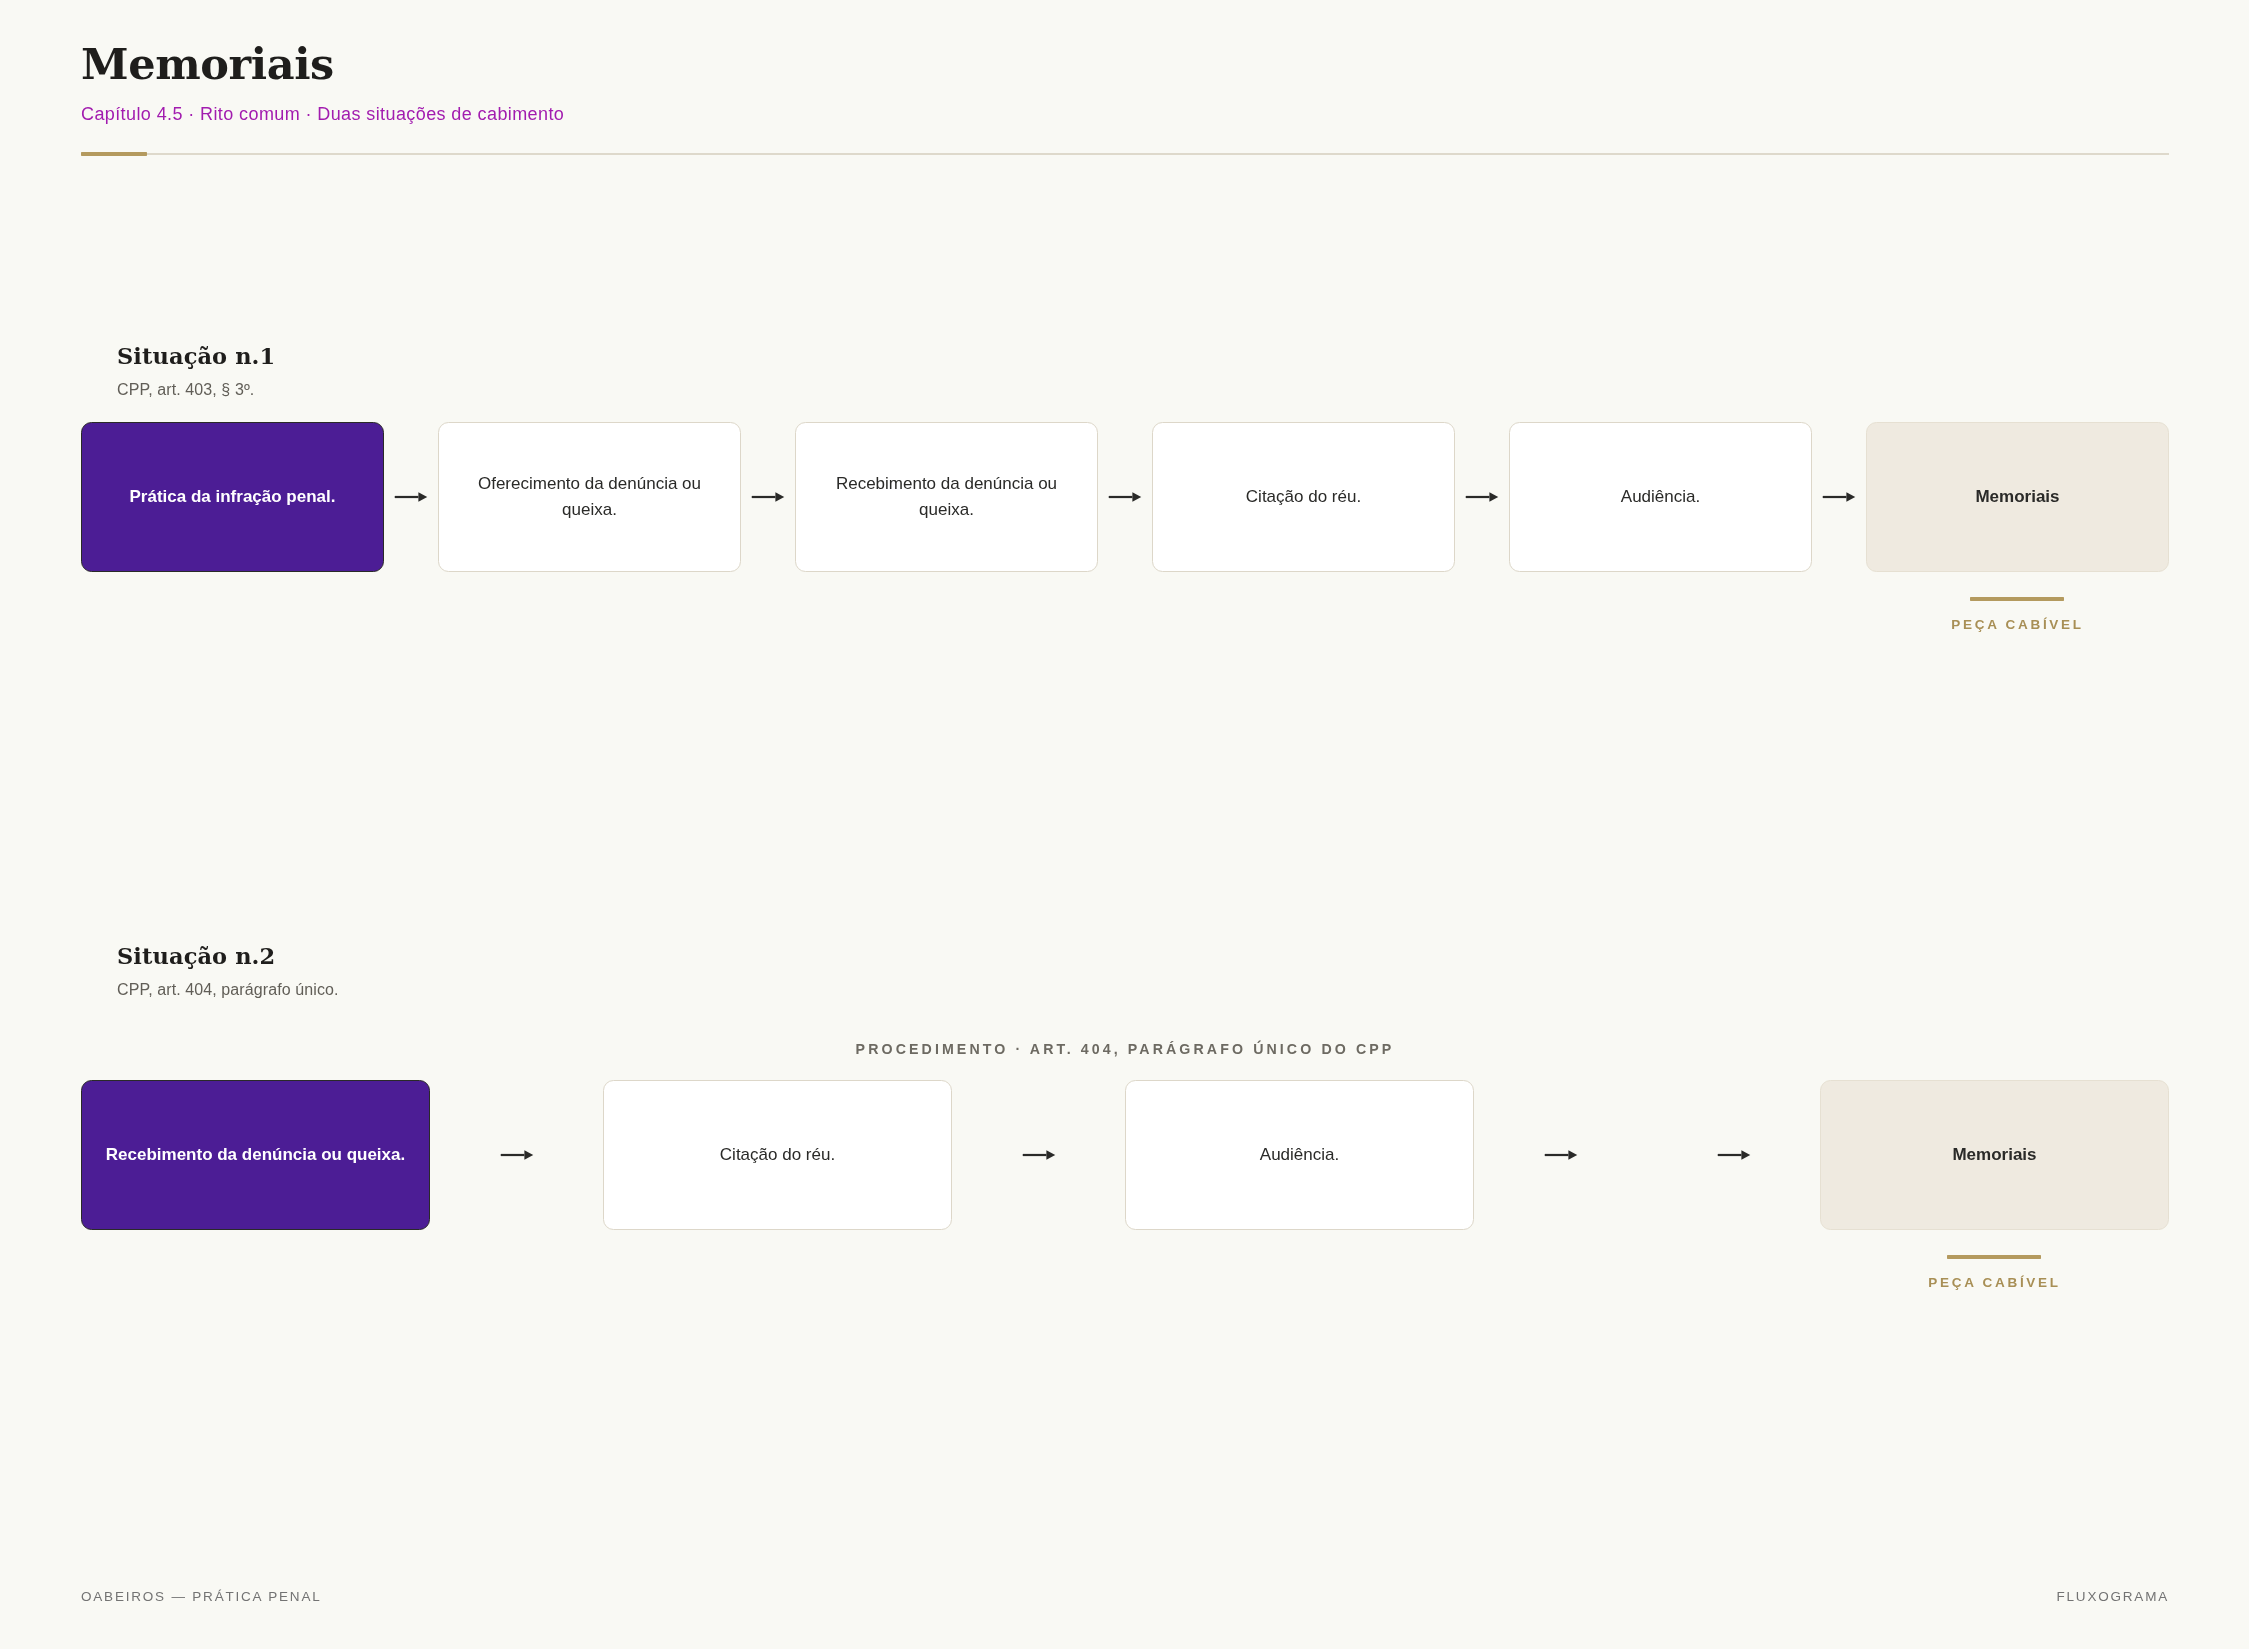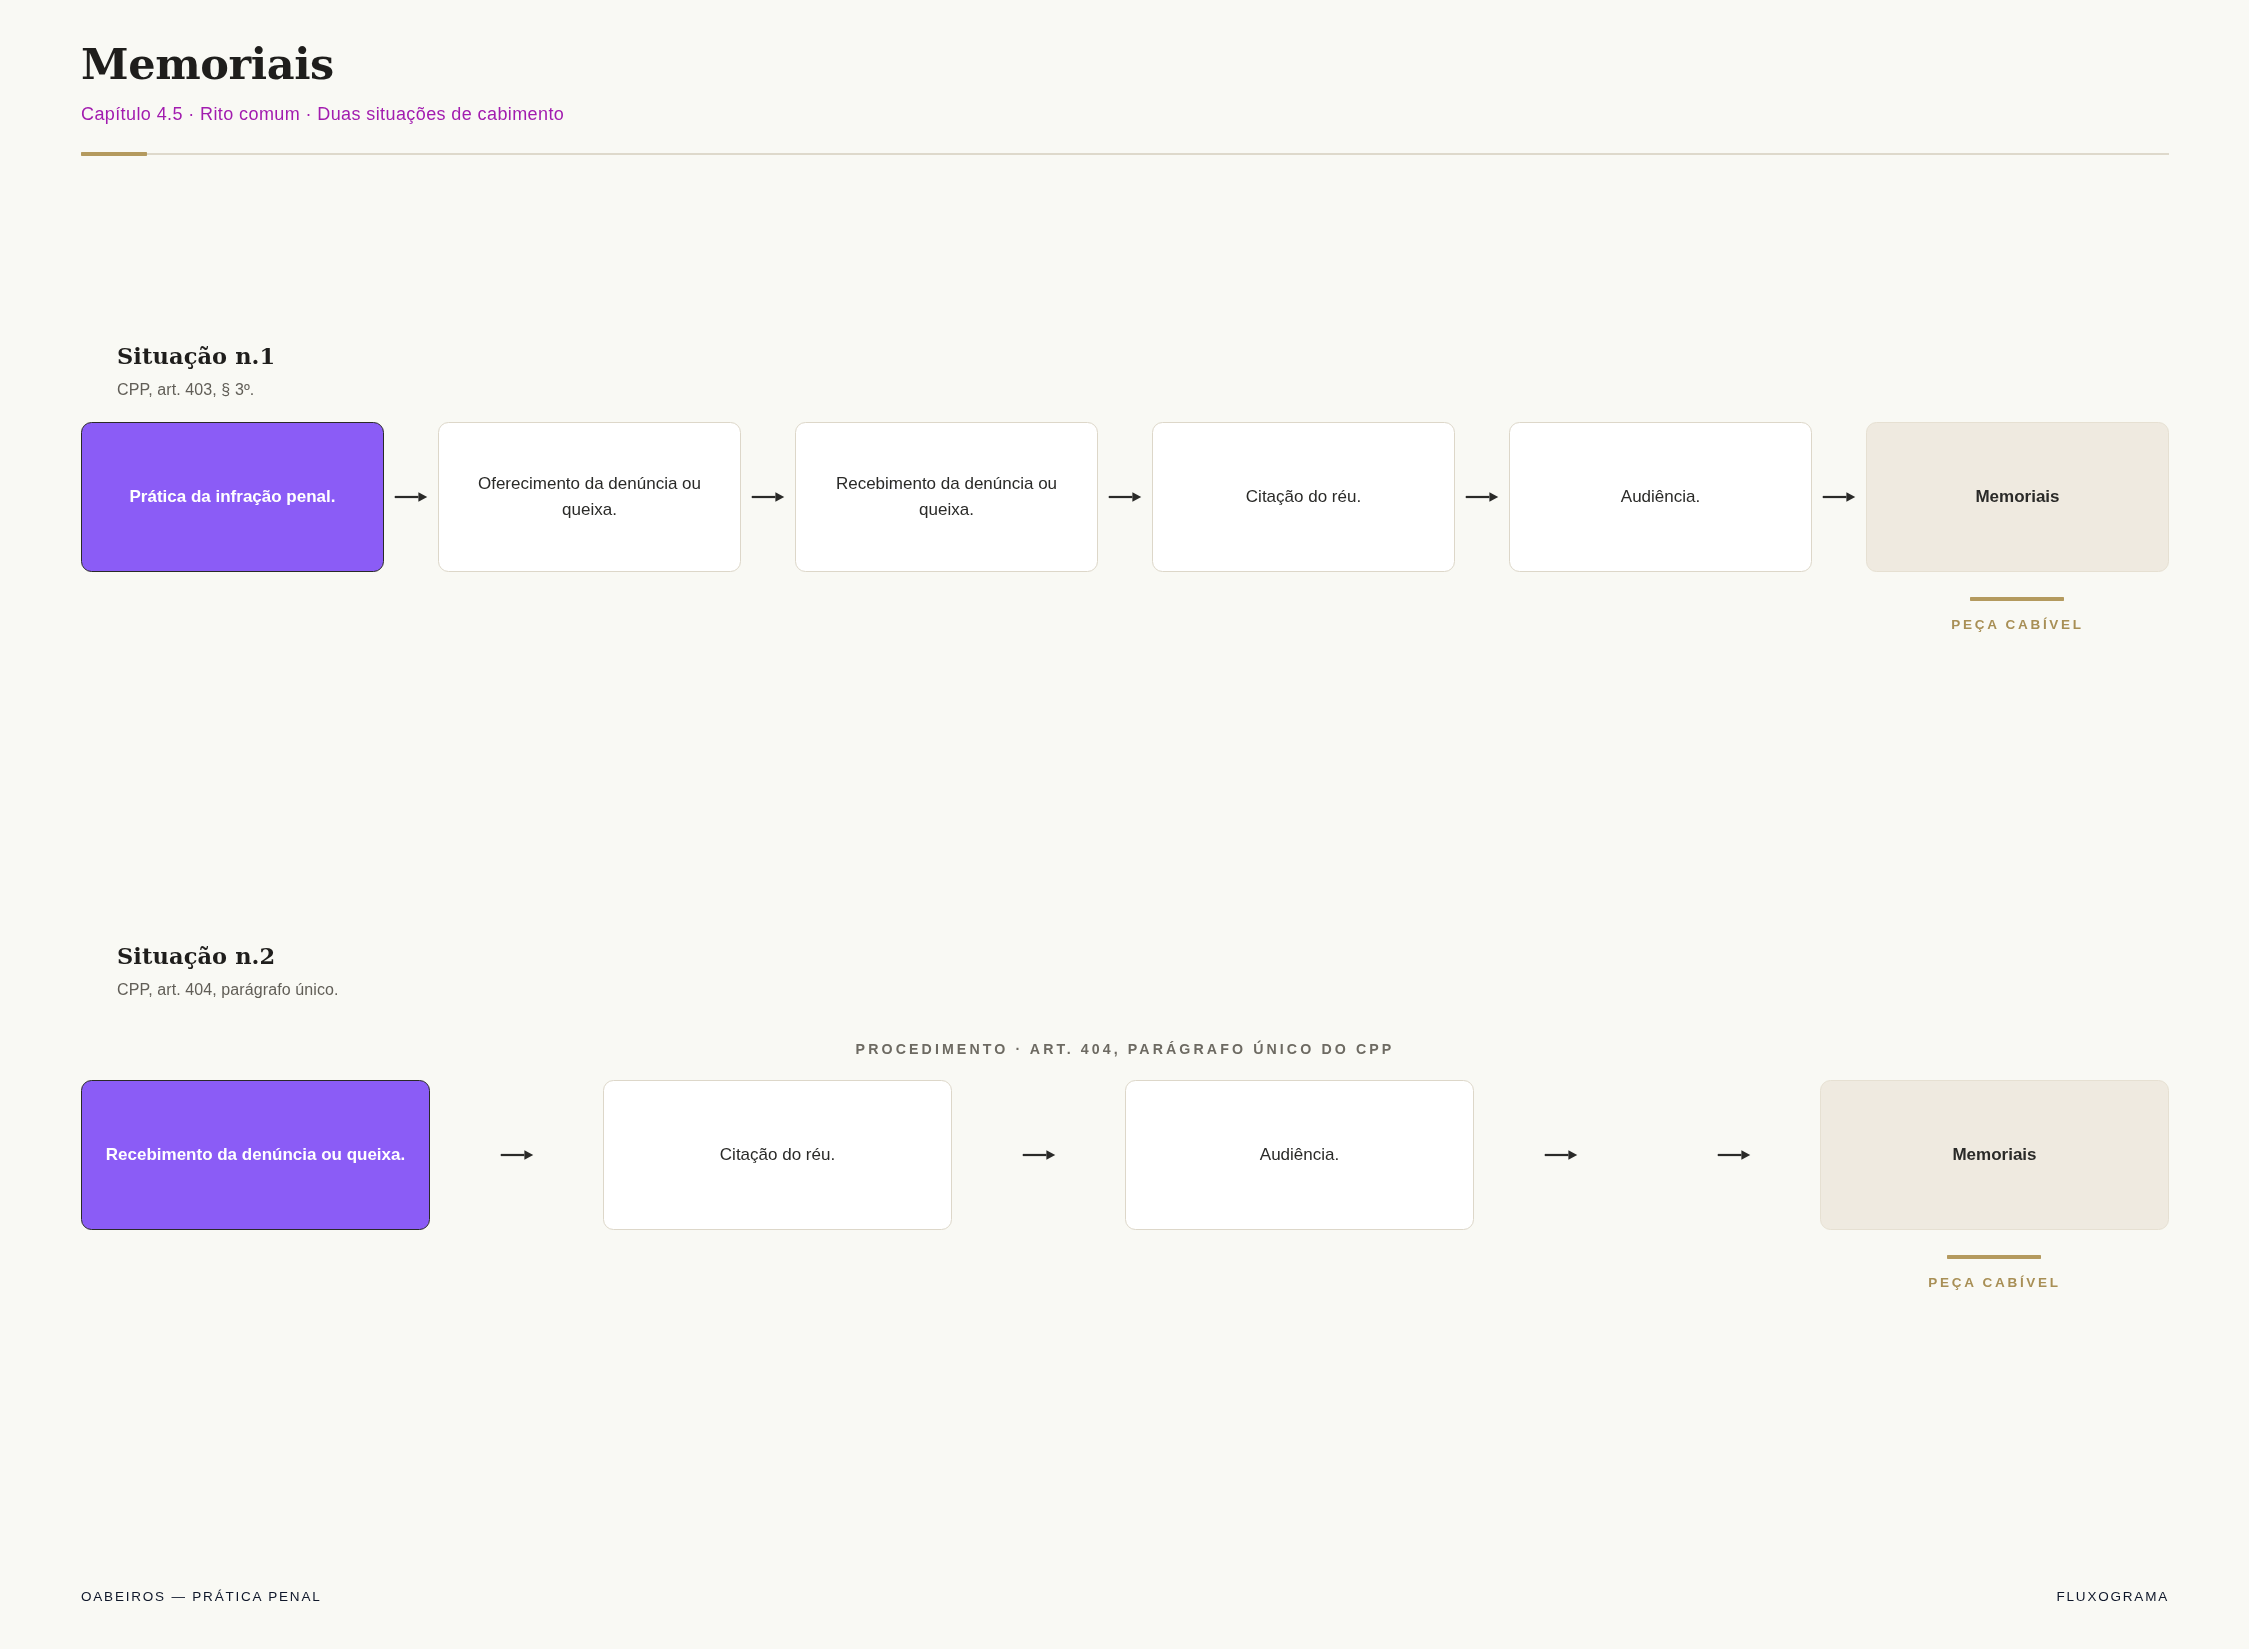--- a/index.html
+++ b/index.html
@@ -133,21 +133,21 @@
     justify-content: center;
     text-align: center;
     padding: 13.5px 22.5px;
     font-size: 17px;
     line-height: 1.5;
     color: #2a2a28;
     background: #ffffff;
     border: 1.5px solid #ddd7c9;
   }
   .node--start {
-    background: #8b5cf6;
+    background: #4c1d95;
     border-color: #2a2a28;
     color: #ffffff;
     font-weight: 700;
   }
   .node--highlight {
     background: #efeae0;
     border-color: #e6e0d2;
     font-weight: 700;
     color: #2a2a28;
   }
@@ -188,21 +188,21 @@
   .footer {
     position: absolute;
     left: 81px;
     right: 81px;
     bottom: 46px;
     display: flex;
     justify-content: space-between;
     align-items: center;
     font-size: 13.5px;
     letter-spacing: 1.8px;
-    color: #0f172a;
+    color: #737373;
     margin-top: 8px;
   }
 </style>
 </head>
 <body>
 
 <div class="page">
 
   <div class="header">
     <h1 class="page-title">Memoriais</h1>

